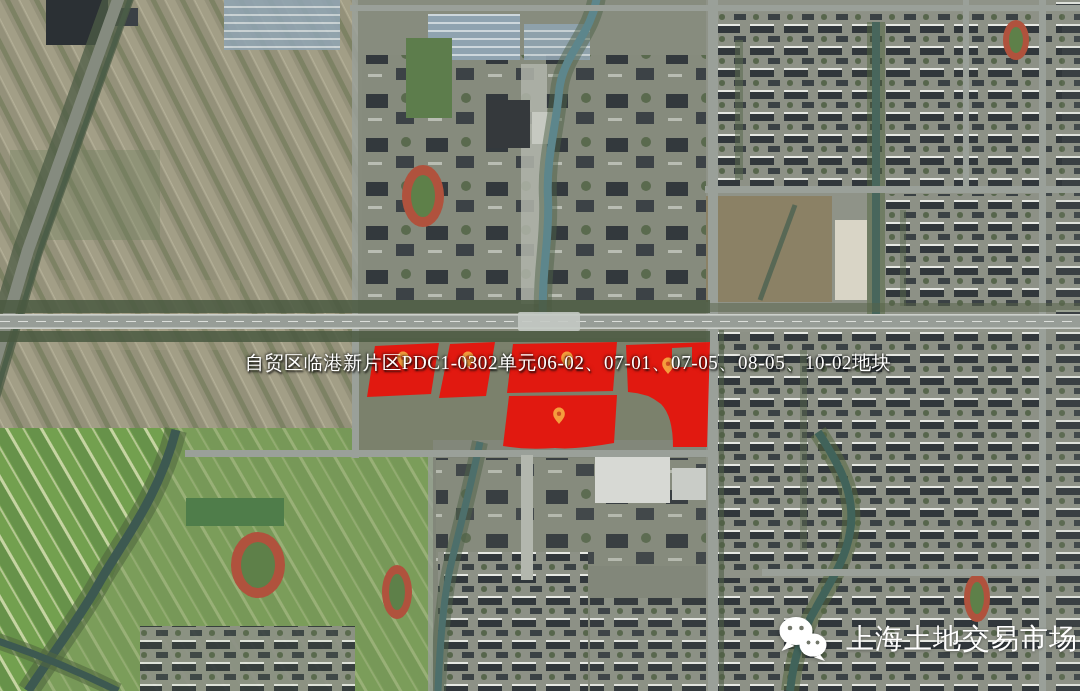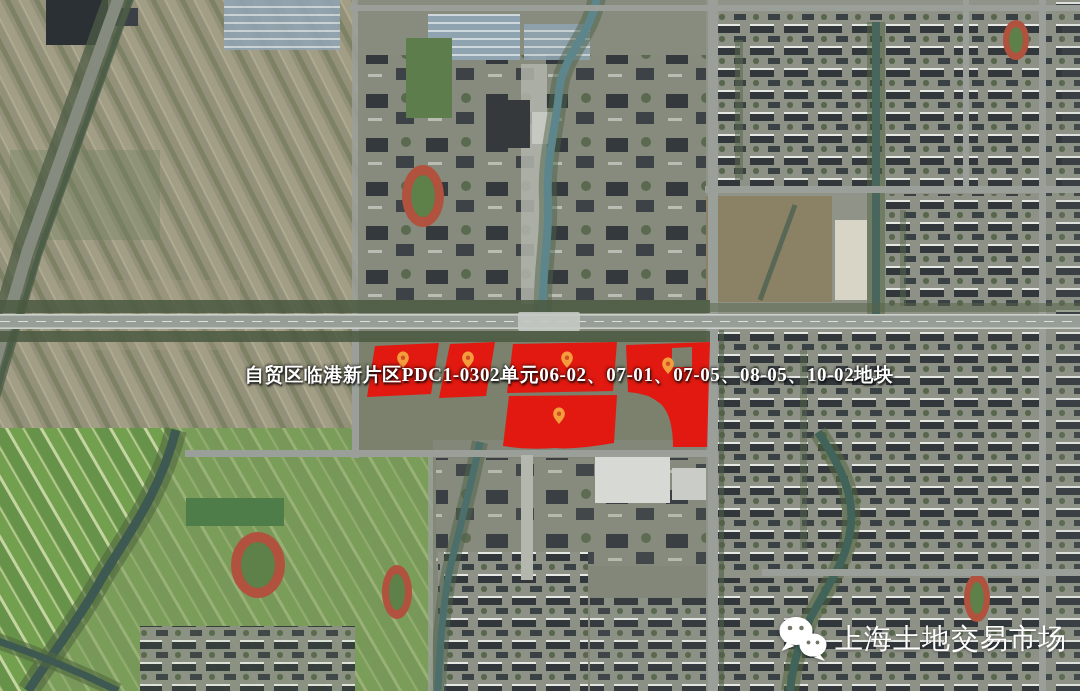--- a/index.html
+++ b/index.html
@@ -3,27 +3,27 @@
 <meta charset="utf-8">
 <style>
   html,body{margin:0;padding:0;background:#222;}
   .stage{
     position:relative;width:1080px;height:691px;overflow:hidden;
     font-family:"Liberation Sans","DejaVu Sans",sans-serif;
     background:#85897a;
   }
   .stage svg.basemap{position:absolute;left:0;top:0;width:1080px;height:691px;display:block;}
   .map-label{
-    position:absolute;left:245px;top:362px;width:720px;white-space:nowrap;
+    position:absolute;left:245px;top:350px;width:720px;white-space:nowrap;
     font-family:"Liberation Serif","DejaVu Serif",serif;
-    font-weight:700;font-size:19px;letter-spacing:0.6px;color:#ffffff;
+    font-weight:400;font-size:19px;letter-spacing:0.6px;color:#ffffff;
     text-shadow:1px 1.5px 2px rgba(10,10,10,.9), -1px -1px 2px rgba(10,10,10,.45), 0 0 4px rgba(0,0,0,.55);
   }
   .watermark{
-    position:absolute;left:778px;top:616px;display:flex;align-items:center;gap:7px;
+    position:absolute;left:778px;top:616px;display:flex;align-items:center;gap:18px;
   }
   .watermark .wx{width:50px;height:46px;flex:0 0 auto;filter:drop-shadow(0 1px 2px rgba(0,0,0,.35));}
   .wm-text{
     color:#ffffff;font-size:28px;font-weight:400;letter-spacing:1px;line-height:1;
     text-shadow:0 1px 3px rgba(0,0,0,.4);
   }
 </style>
 </head>
 <body>
 

